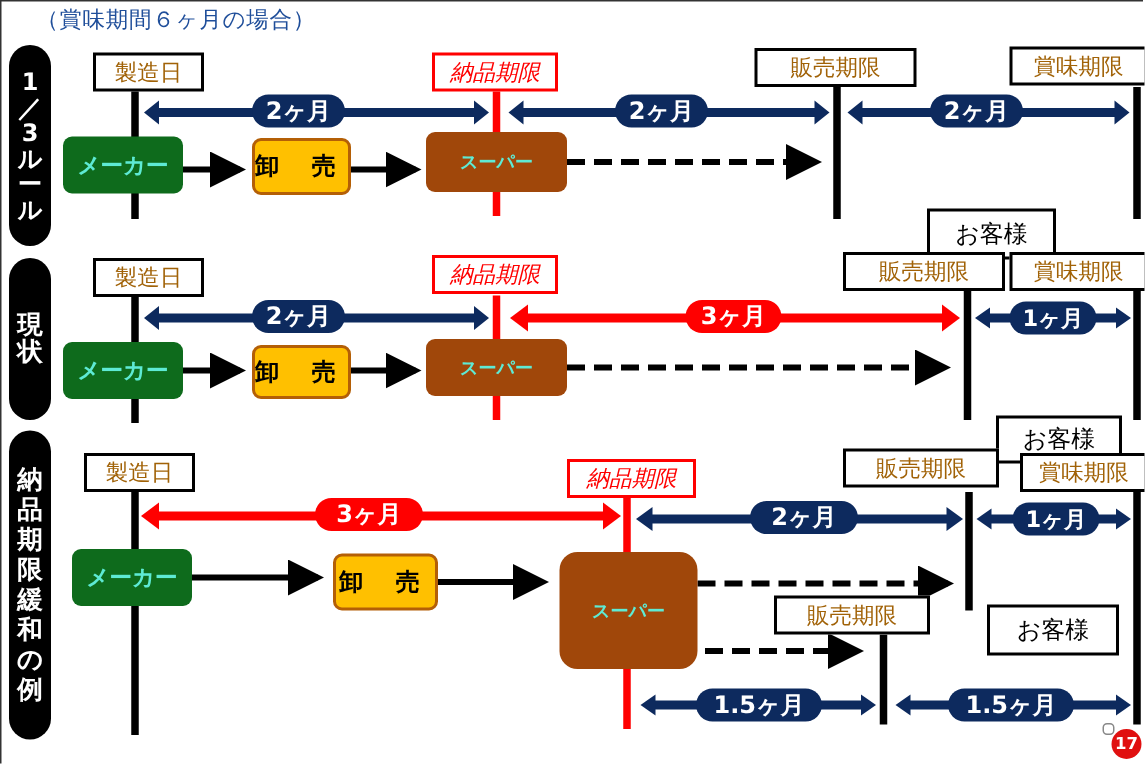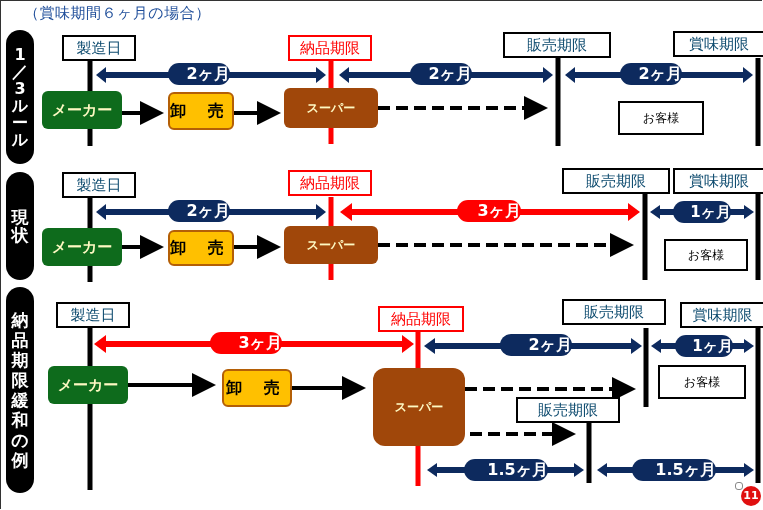--- a/index.html
+++ b/index.html
@@ -2,28 +2,28 @@
 <html><head>
 <meta charset="utf-8">
 <style>
   html, body { margin:0; padding:0; background:#ffffff; }
   body { width:763px; height:510px; overflow:hidden; position:relative; font-family:"DejaVu Sans", sans-serif; }
   .frame { position:absolute; left:0; top:0; width:761px; height:508px; border:1px solid #333; border-right:none; border-bottom:none; }
   svg { position:absolute; left:0; top:0; }
   .title { position:absolute; left:24px; top:4px; font-size:15px; color:#1f4e9a; letter-spacing:0.5px; }
   .side { position:absolute; width:28px; background:#000; border-radius:14px; color:#fff; font-weight:bold; font-size:17px; text-align:center; line-height:18px; display:flex; flex-direction:column; align-items:center; justify-content:center; }
   .side span { display:block; }
-  .lbl { position:absolute; border:2px solid #000; background:#fff; font-size:15px; text-align:center; line-height:22px; height:22px; color:#0c4a6e; white-space:nowrap; }
-  .lbl.red { border-color:#ff0000; color:#ff0000; }
-  .box { position:absolute; border-radius:6px; color:#fef9c3; font-weight:bold; text-align:center; display:flex; align-items:center; justify-content:center; white-space:nowrap; }
+  .lbl { position:absolute; border:2px solid #000; background:#fff; font-size:15px; text-align:center; line-height:22px; height:22px; color:#a16207; white-space:nowrap; }
+  .lbl.red { border-color:#ff0000; color:#ff0000;font-style:italic; }
+  .box { position:absolute; border-radius:6px; color:#5eead4; font-weight:bold; text-align:center; display:flex; align-items:center; justify-content:center; white-space:nowrap; }
   .maker { background:#0e6b1c; font-size:15px; }
   .oroshi { background:#ffc000; border:2px solid #b45f06; color:#000; font-size:16px; letter-spacing:8px; box-sizing:border-box; }
   .super { background:#a0470a; font-size:12px; }
-  .cust { position:absolute; border:2px solid #000; background:#fff; font-size:12px; text-align:center; box-sizing:border-box; display:flex; align-items:center; justify-content:center; }
-  .pill { position:absolute; height:22px; border-radius:11px; color:#fff; font-weight:bold; font-size:16px; line-height:22px; text-align:right; white-space:nowrap; }
+  .cust { position:absolute; border:2px solid #000; background:#fff; font-size:16px; text-align:center; box-sizing:border-box; display:flex; align-items:center; justify-content:center;margin-top:38px; }
+  .pill { position:absolute; height:22px; border-radius:11px; color:#fff; font-weight:bold; font-size:16px; line-height:22px; text-align:center; white-space:nowrap; }
   .pill.navy { background:#0d2a5e; }
   .pill.red { background:#ff0000; }
   .badge { position:absolute; left:741px; top:486px; width:20px; height:20px; border-radius:10px; background:#e01010; color:#fff; font-size:11px; font-weight:bold; text-align:center; line-height:20px; }
   .pin { position:absolute; left:735px; top:482px; width:6px; height:6px; border:1px solid #888; border-radius:3px; }
 </style>
 </head>
 <body>
 
 <div class="frame"></div>
 
@@ -182,13 +182,13 @@
 <div class="pill navy" style="left:675px; top:335px; width:58px; font-size:15px;">1ヶ月</div>
 <div class="pill navy" style="left:464px; top:459px; width:84px;">1.5ヶ月</div>
 <div class="pill navy" style="left:632px; top:459px; width:84px;">1.5ヶ月</div>
 
 <div class="box maker" style="left:48px; top:366px; width:80px; height:38px;">メーカー</div>
 <div class="box oroshi" style="left:222px; top:369px; width:70px; height:38px;">卸 売</div>
 <div class="box super" style="left:373px; top:368px; width:92px; height:78px; border-radius:12px;">スーパー</div>
 <div class="cust" style="left:658px; top:365px; width:88px; height:34px;">お客様</div>
 
 <div class="pin"></div>
-<div class="badge">11</div>
+<div class="badge">17</div>
 
 </body></html>

